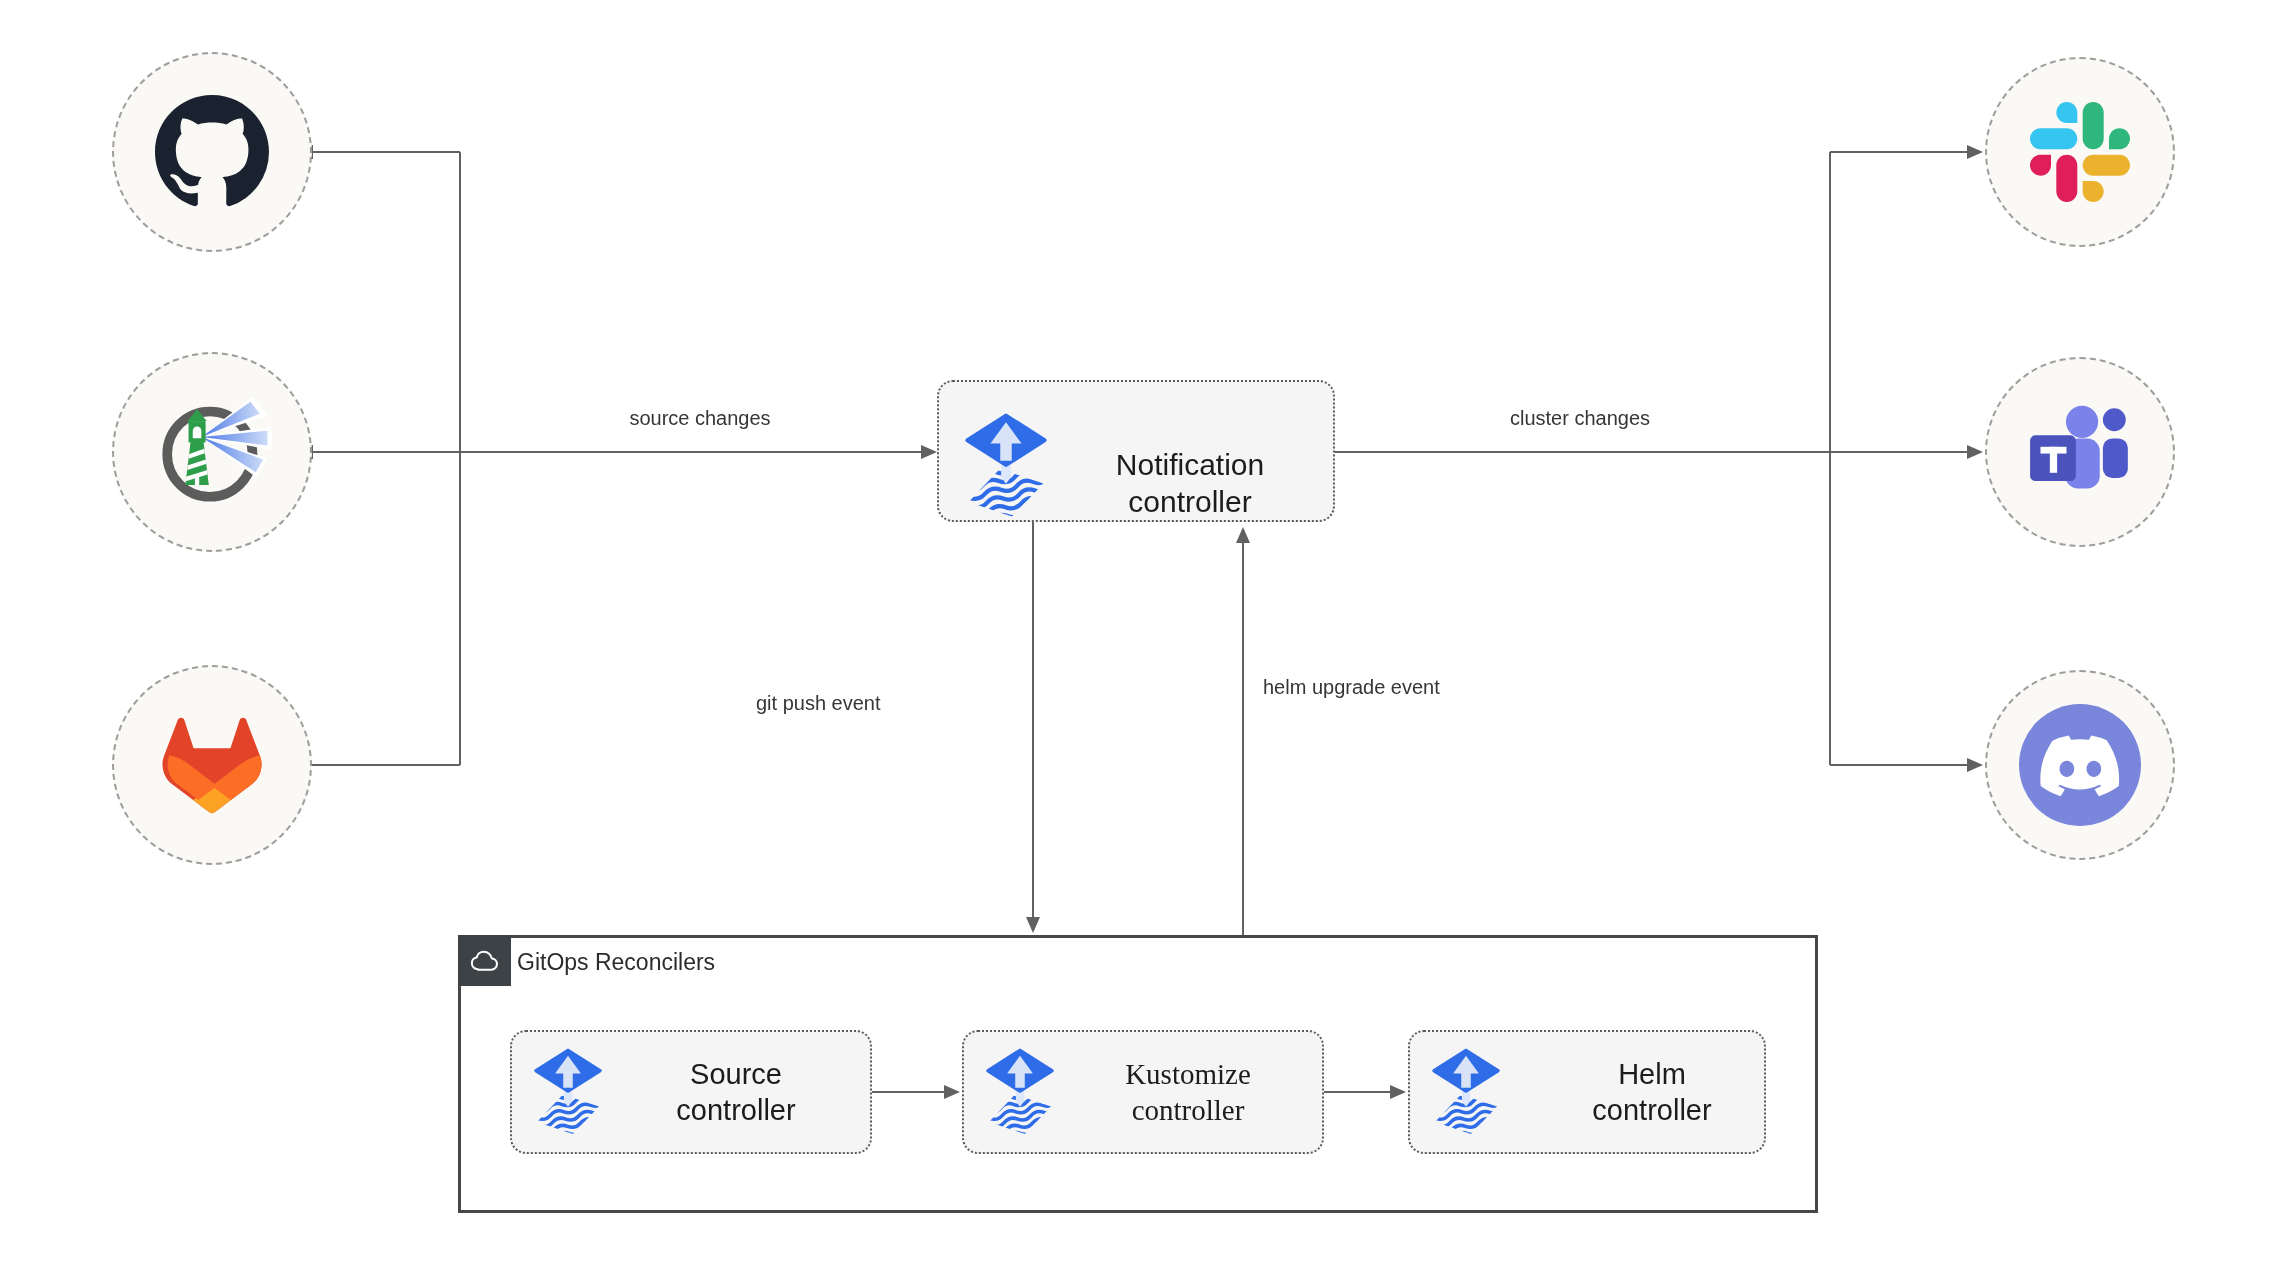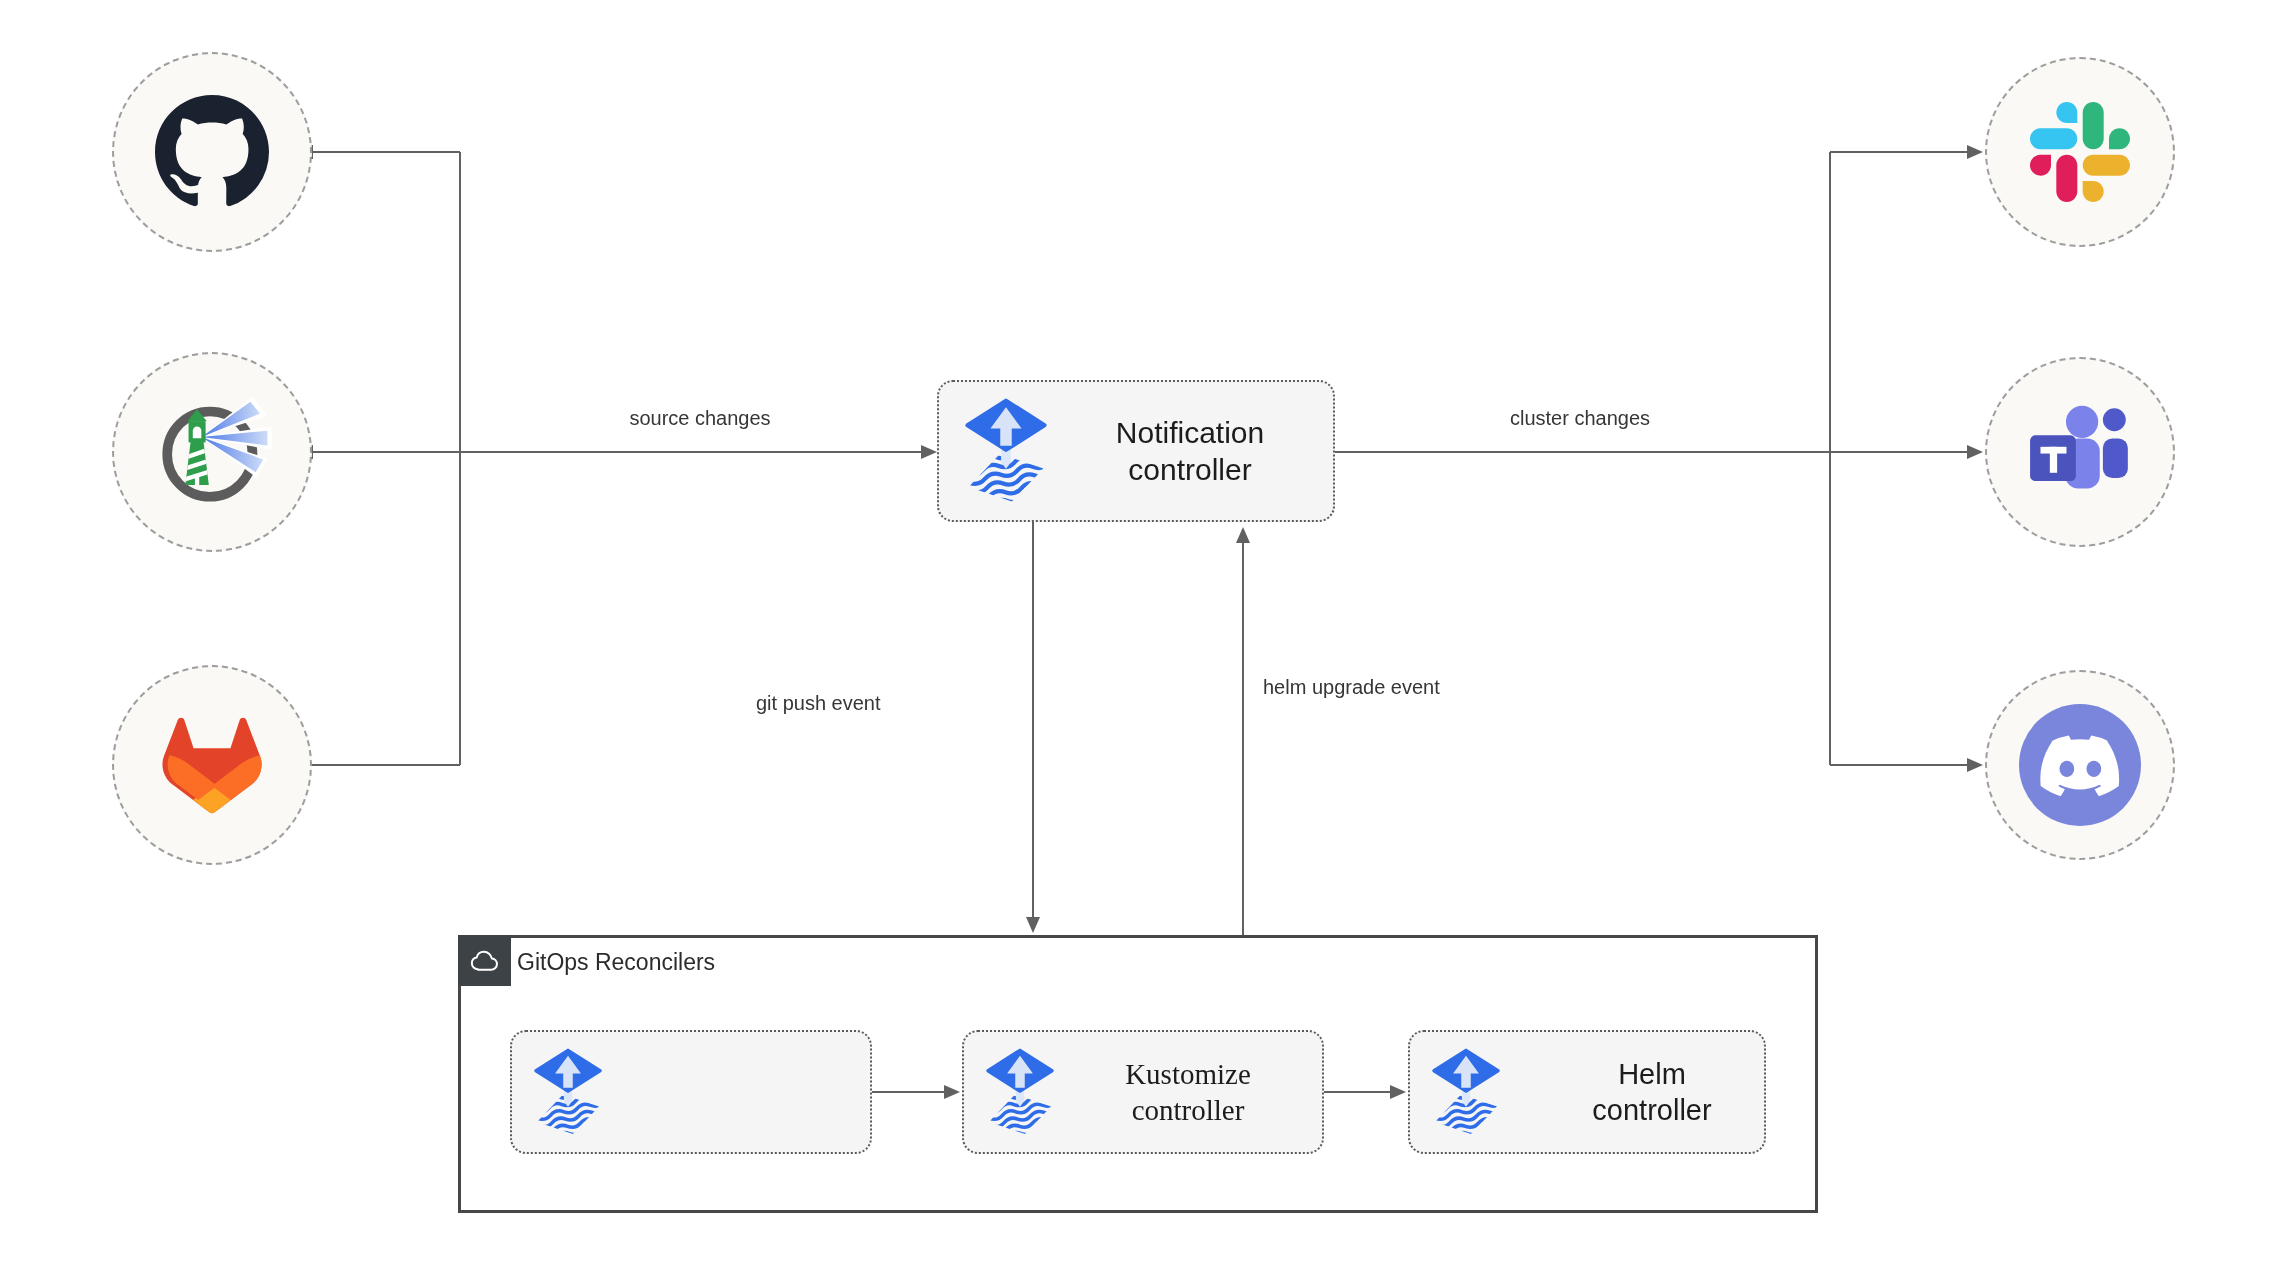--- a/index.html
+++ b/index.html
@@ -22,21 +22,21 @@
 
   
   .ctrl-box{
     position:absolute;background:#f5f5f5;border:2px dotted #5a5a5a;border-radius:16px;
     display:flex;align-items:center;box-sizing:border-box;
   }
   .ctrl-box .flux{flex:0 0 auto;}
   .ctrl-box .ctrl-label{
     flex:1 1 auto;text-align:center;color:#1c1c1c;
   }
-  .notif-box{left:937px;top:380px;width:398px;height:142px;padding-left:26px;}
+  .notif-box{left:937px;top:380px;width:398px;height:142px;padding-left:26px;align-items:flex-end;}
   .notif-box .ctrl-label{font-size:30px;line-height:37px;max-width:210px;margin:0 auto;}
   .small-box{top:1030px;height:124px;padding-left:22px;}
   .small-box .ctrl-label{font-size:29px;line-height:36px;max-width:185px;margin:0 auto;}
 
   
   .edge-label{
     position:absolute;font-size:20px;color:#363636;white-space:nowrap;
   }
 
   
@@ -239,20 +239,21 @@
           <use href="#cloud-icon"></use>
         </svg>
     </div>
     <div class="group-title">GitOps Reconcilers</div>
   </div>
 
   <div class="ctrl-box small-box" style="left:510px;width:362px;">
     <svg class="flux" width="68" height="89">
         <use href="#flux-icon"></use>
       </svg>
+    <div class="ctrl-label">Source controller</div>
   </div>
   <div class="ctrl-box small-box" style="left:962px;width:362px;font-family:Liberation Serif, serif;">
     <svg class="flux" width="68" height="89">
         <use href="#flux-icon"></use>
       </svg>
     <div class="ctrl-label">Kustomize controller</div>
   </div>
   <div class="ctrl-box small-box" style="left:1408px;width:358px;gap:40px;">
     <svg class="flux" width="68" height="89">
         <use href="#flux-icon"></use>

